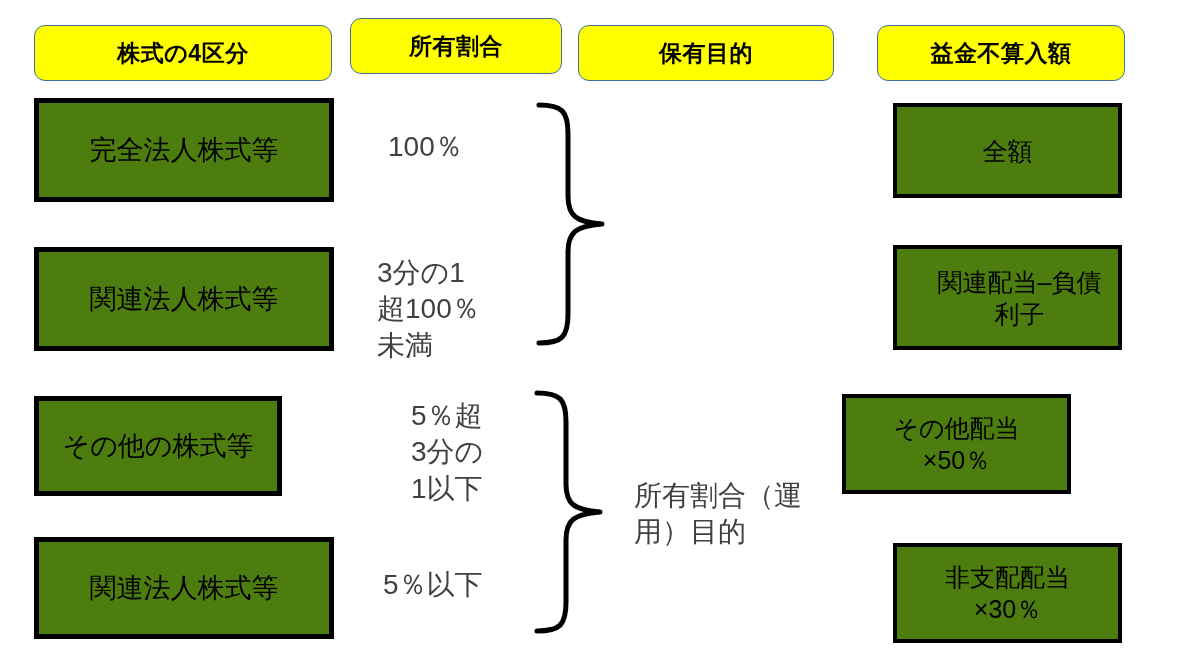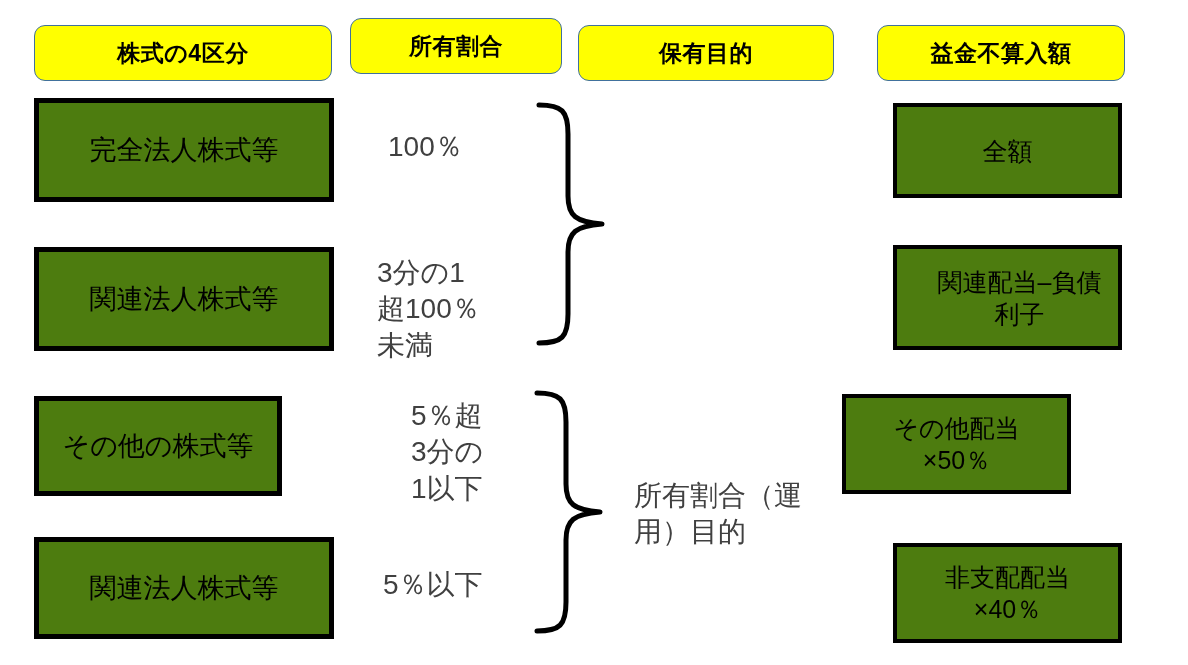--- a/index.html
+++ b/index.html
@@ -145,16 +145,16 @@
 利子</span>
   </div>
 
   <div class="cell thin" style="left:842px; top:394px; width:229px; height:100px; font-size:25px;">
     <span>その他配当
 ×50％</span>
   </div>
 
   <div class="cell thin" style="left:893px; top:543px; width:229px; height:100px; font-size:25px;">
     <span>非支配配当
-×40％</span>
+×30％</span>
   </div>
 
 </div>
 
 </body></html>

